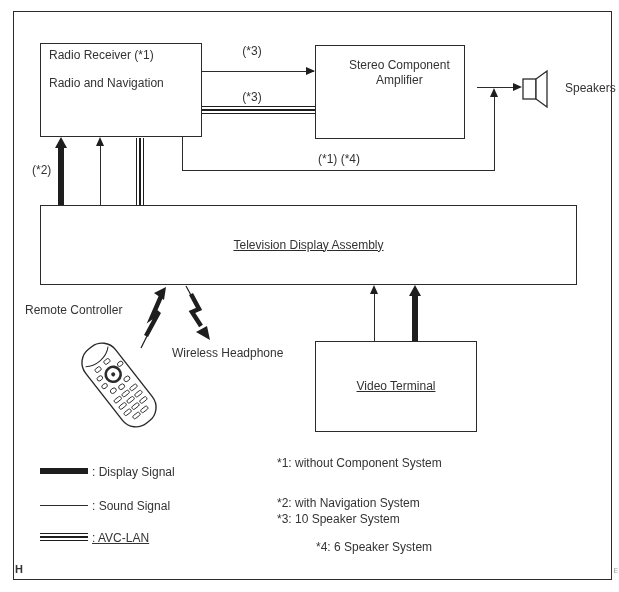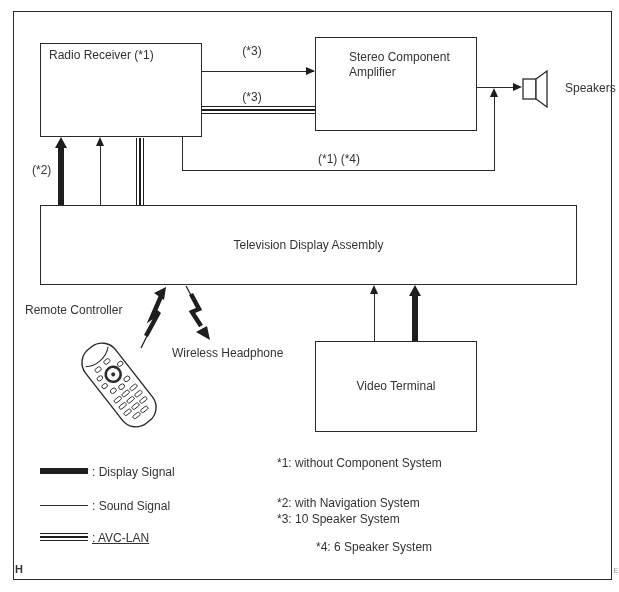--- a/index.html
+++ b/index.html
@@ -7,21 +7,21 @@
     position:relative;width:619px;height:592px;background:#ffffff;
     font-family:"Liberation Sans","DejaVu Sans",sans-serif;color:#2b2b2b;
     overflow:hidden;
     padding-left:46px;
   }
   .abs{position:absolute;}
   .frame{border:1.6px solid #2b2b2b;}
   .box{border:1.4px solid #2b2b2b;background:#fff;box-sizing:border-box;}
   .txt{font-size:12px;line-height:15px;color:#333;}
   .pre{white-space:pre-wrap;}
-  .center{display:flex;align-items:center;justify-content:center;text-align:center;}
+  .center{display:flex;align-items:center;justify-content:center;text-align:center;text-decoration:underline;}
   .hline{background:#2b2b2b;height:1.2px;}
   .vline{background:#2b2b2b;width:1.2px;}
   .vthick{background:#1e1e1e;width:6px;}
   .avch{height:8px;background:linear-gradient(to bottom,#1e1e1e 0 1.5px,#fff 1.5px 3px,#1e1e1e 3px 5.5px,#fff 5.5px 6.8px,#1e1e1e 6.8px 8px);}
   .avcv{width:8px;background:linear-gradient(to right,#1e1e1e 0 1.5px,#fff 1.5px 3px,#1e1e1e 3px 5.5px,#fff 5.5px 6.8px,#1e1e1e 6.8px 8px);}
   .arr-r{width:0;height:0;border-left:9px solid #1e1e1e;border-top:4.5px solid transparent;border-bottom:4.5px solid transparent;}
   .arr-u{width:0;height:0;border-bottom:9px solid #1e1e1e;border-left:4.5px solid transparent;border-right:4.5px solid transparent;}
   .arr-u-big{width:0;height:0;border-bottom:11px solid #1e1e1e;border-left:6.5px solid transparent;border-right:6.5px solid transparent;}
   .lbl{font-size:12px;color:#333;white-space:nowrap;}
   .note{font-size:12px;color:#333;white-space:nowrap;}
@@ -34,24 +34,25 @@
 <body>
 
 <div id="stage">
 
   <div class="abs frame" style="left:13px;top:11px;width:597px;height:567px;"></div>
 
   <div class="abs box" style="left:40px;top:43px;width:162px;height:94px;">
     <div class="txt" style="position:absolute;left:8px;top:4px;">
       <div>Radio Receiver (*1)</div>
       <div style="height:13px;"></div>
+      <div>Radio and Navigation</div>
     </div>
   </div>
 
-  <div class="abs box" style="left:315px;top:37px;width:162px;height:94px;">
+  <div class="abs box" style="left:315px;top:45px;width:150px;height:94px;text-align:center;">
     <div class="txt" style="position:absolute;left:33px;top:12px;">
       <div>Stereo Component</div>
       <div>Amplifier</div>
     </div>
   </div>
 
   <div class="abs box center" style="left:40px;top:205px;width:537px;height:80px;">
     <span class="txt">Television Display Assembly</span>
   </div>
 

